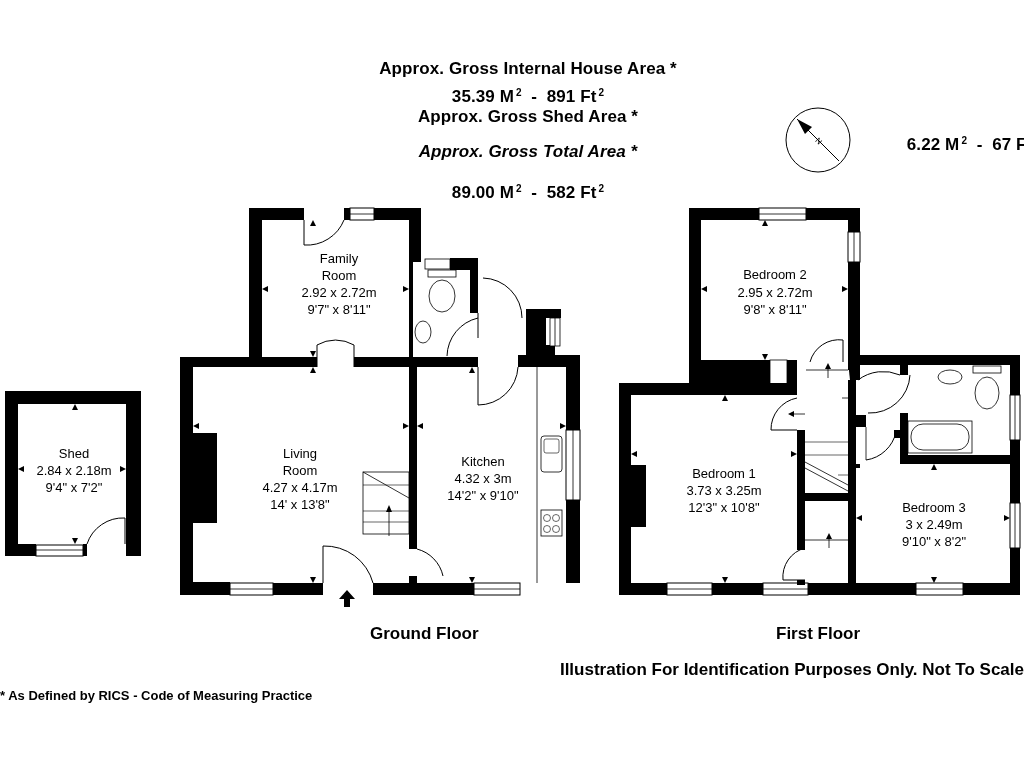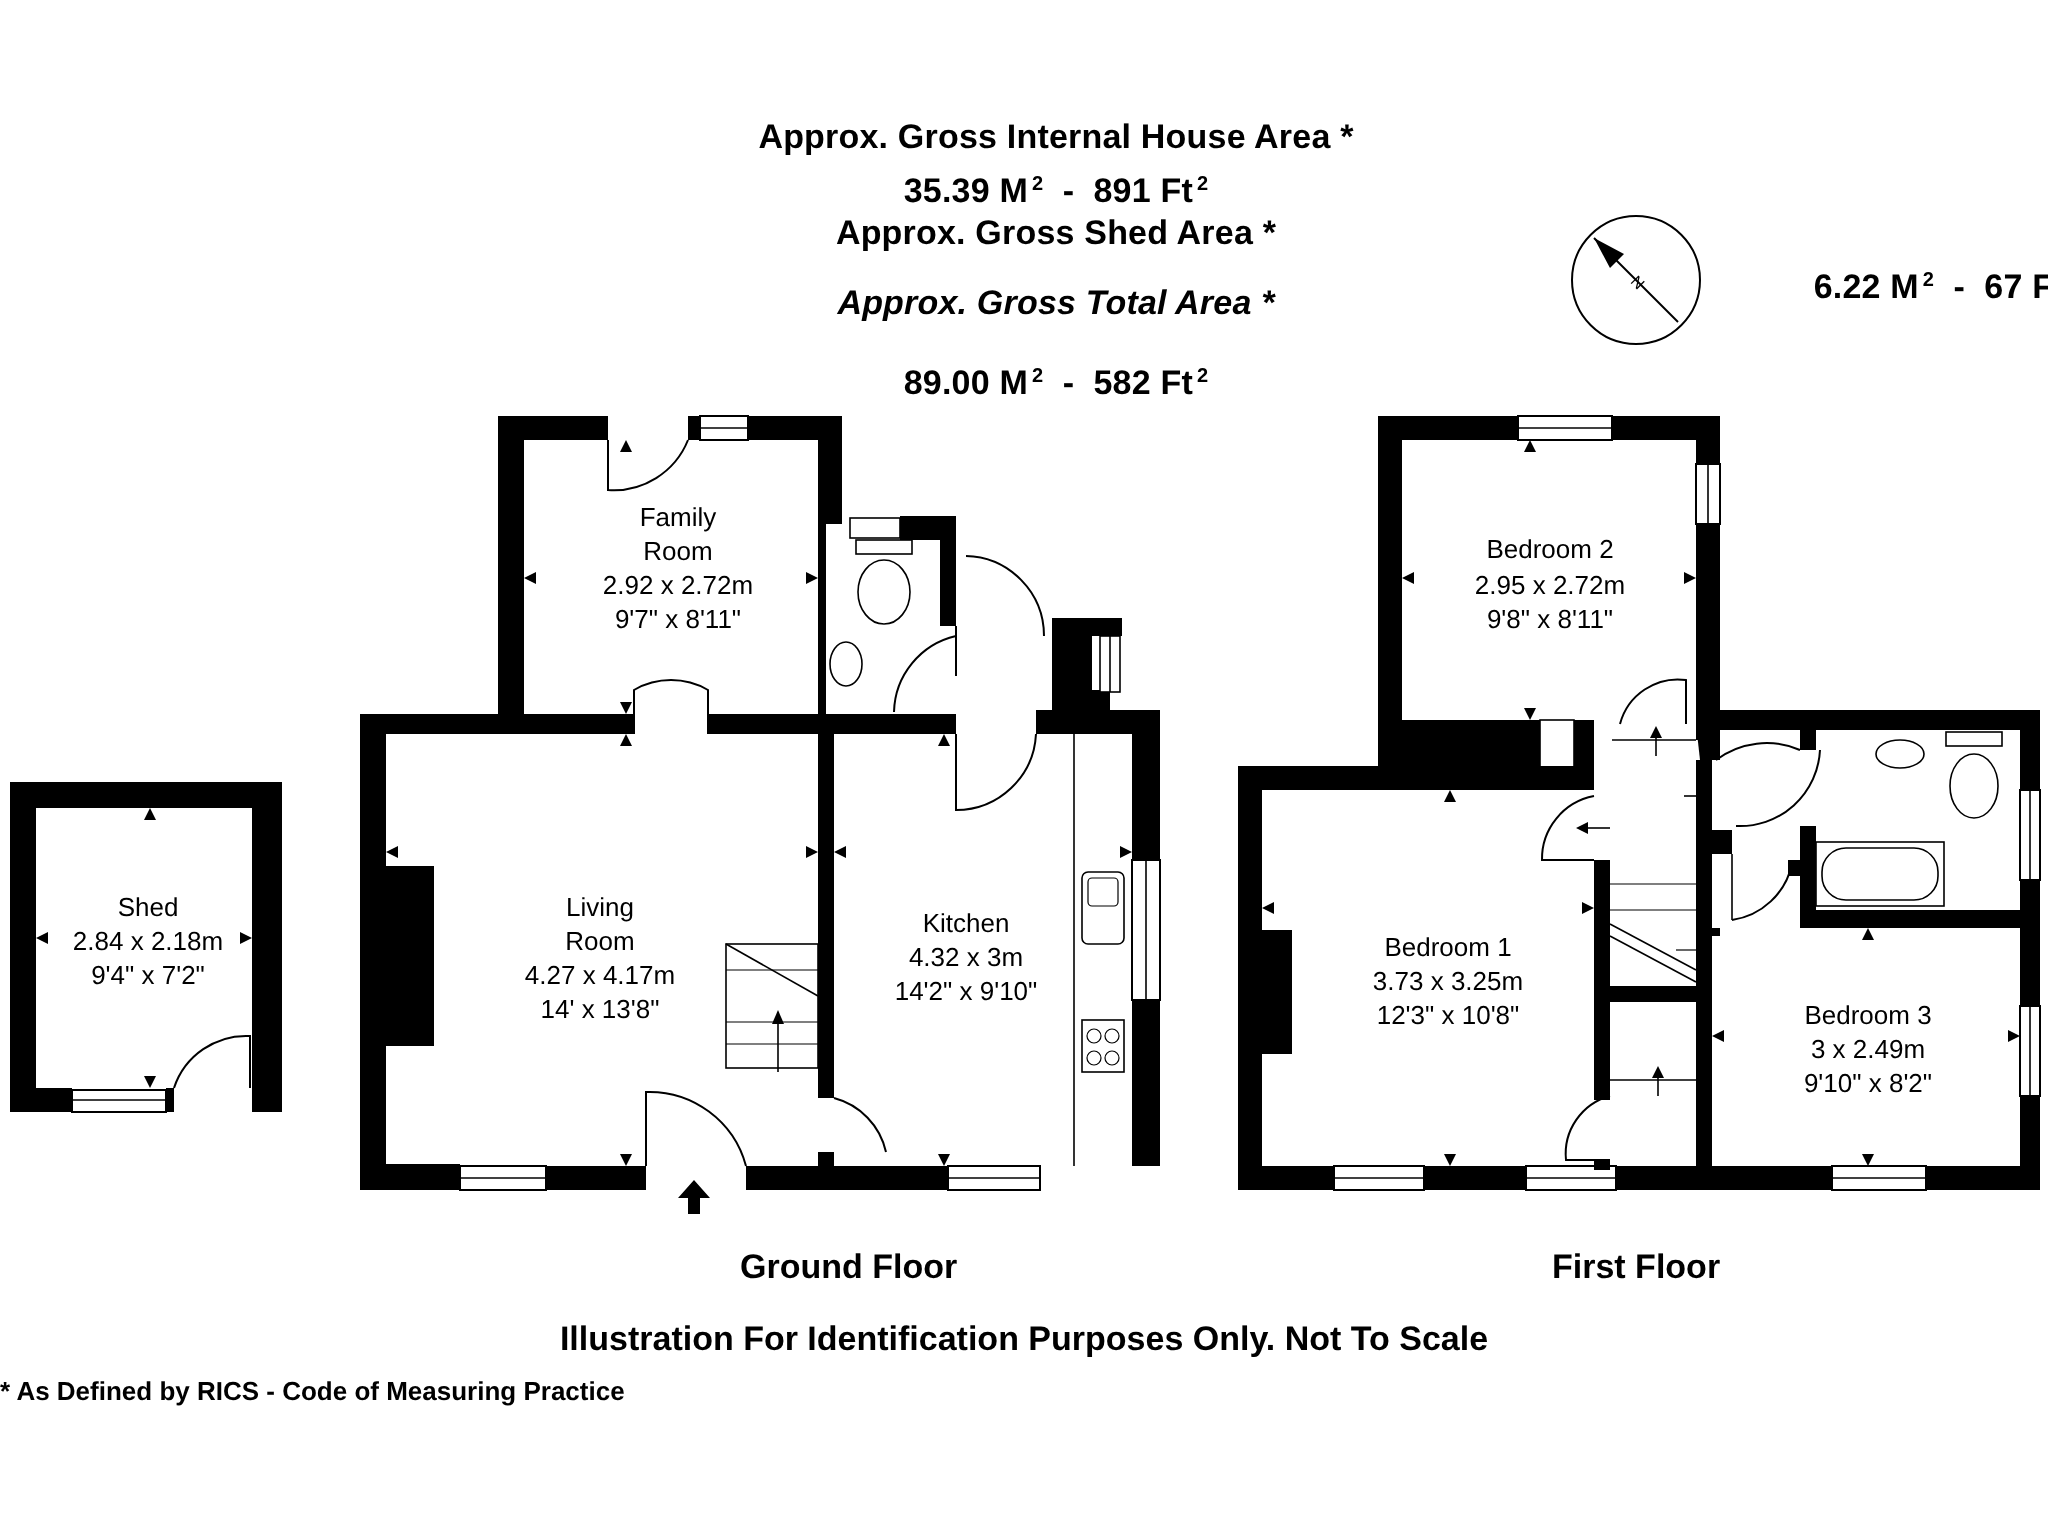--- a/index.html
+++ b/index.html
@@ -1,20 +1,20 @@
 <!DOCTYPE html>
 <html><head>
 <meta charset="utf-8">
 <style>
   html, body { margin:0; padding:0; background:#ffffff; }
   body { width:1024px; height:768px; position:relative; overflow:hidden; font-family:"Liberation Sans", sans-serif; color:#000; }
   .hdr { position:absolute; left:0; width:1024px; text-align:center; font-family:"Liberation Sans", sans-serif; font-weight:bold; font-size:17px; line-height:24px; letter-spacing:0.1px;padding-left:16px; }
   .hdr sup { font-size:10px; vertical-align:6px; margin-left:2px; }
   .floor-label { position:absolute; font-weight:bold; font-size:17px; }
-  .disclaimer { position:absolute; left:0; width:1024px; text-align:center; font-weight:bold; font-size:17px; }
+  .disclaimer { position:absolute; left:0; width:1024px; text-align:right; font-weight:bold; font-size:17px; }
   .rics { position:absolute; left:0; width:1024px; text-align:left; font-weight:bold; font-size:13px; }
   svg { position:absolute; left:0; top:0; }
   .room-text { font-family:"Liberation Sans", sans-serif; font-size:13px; fill:#000; text-anchor:middle; }
 </style>
 </head>
 <body>
 
 <div class="hdr" style="top:57px;">Approx. Gross Internal House Area *</div>
 <div class="hdr" style="top:81px;">
   <span>35.39 M</span><sup>2</sup>

